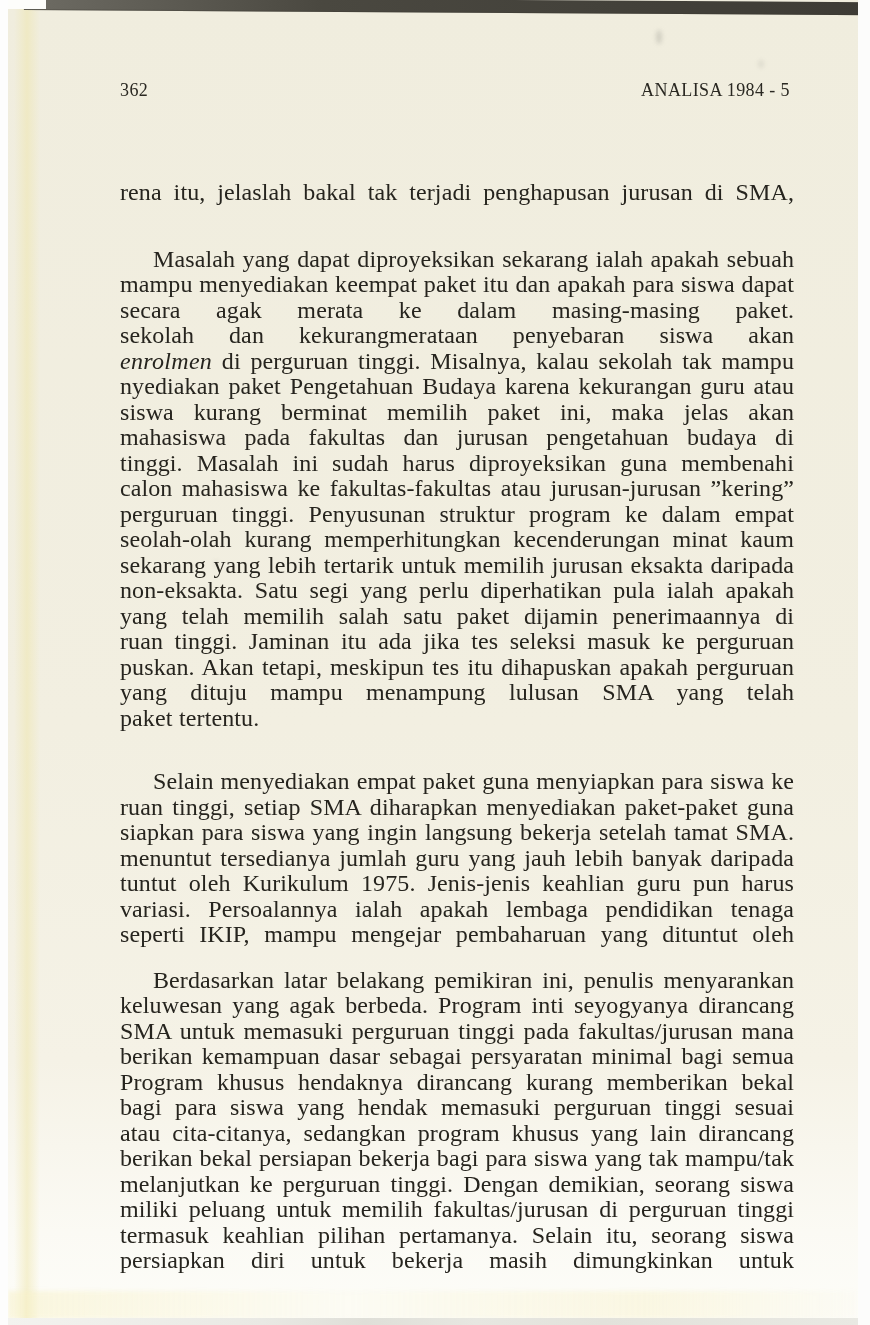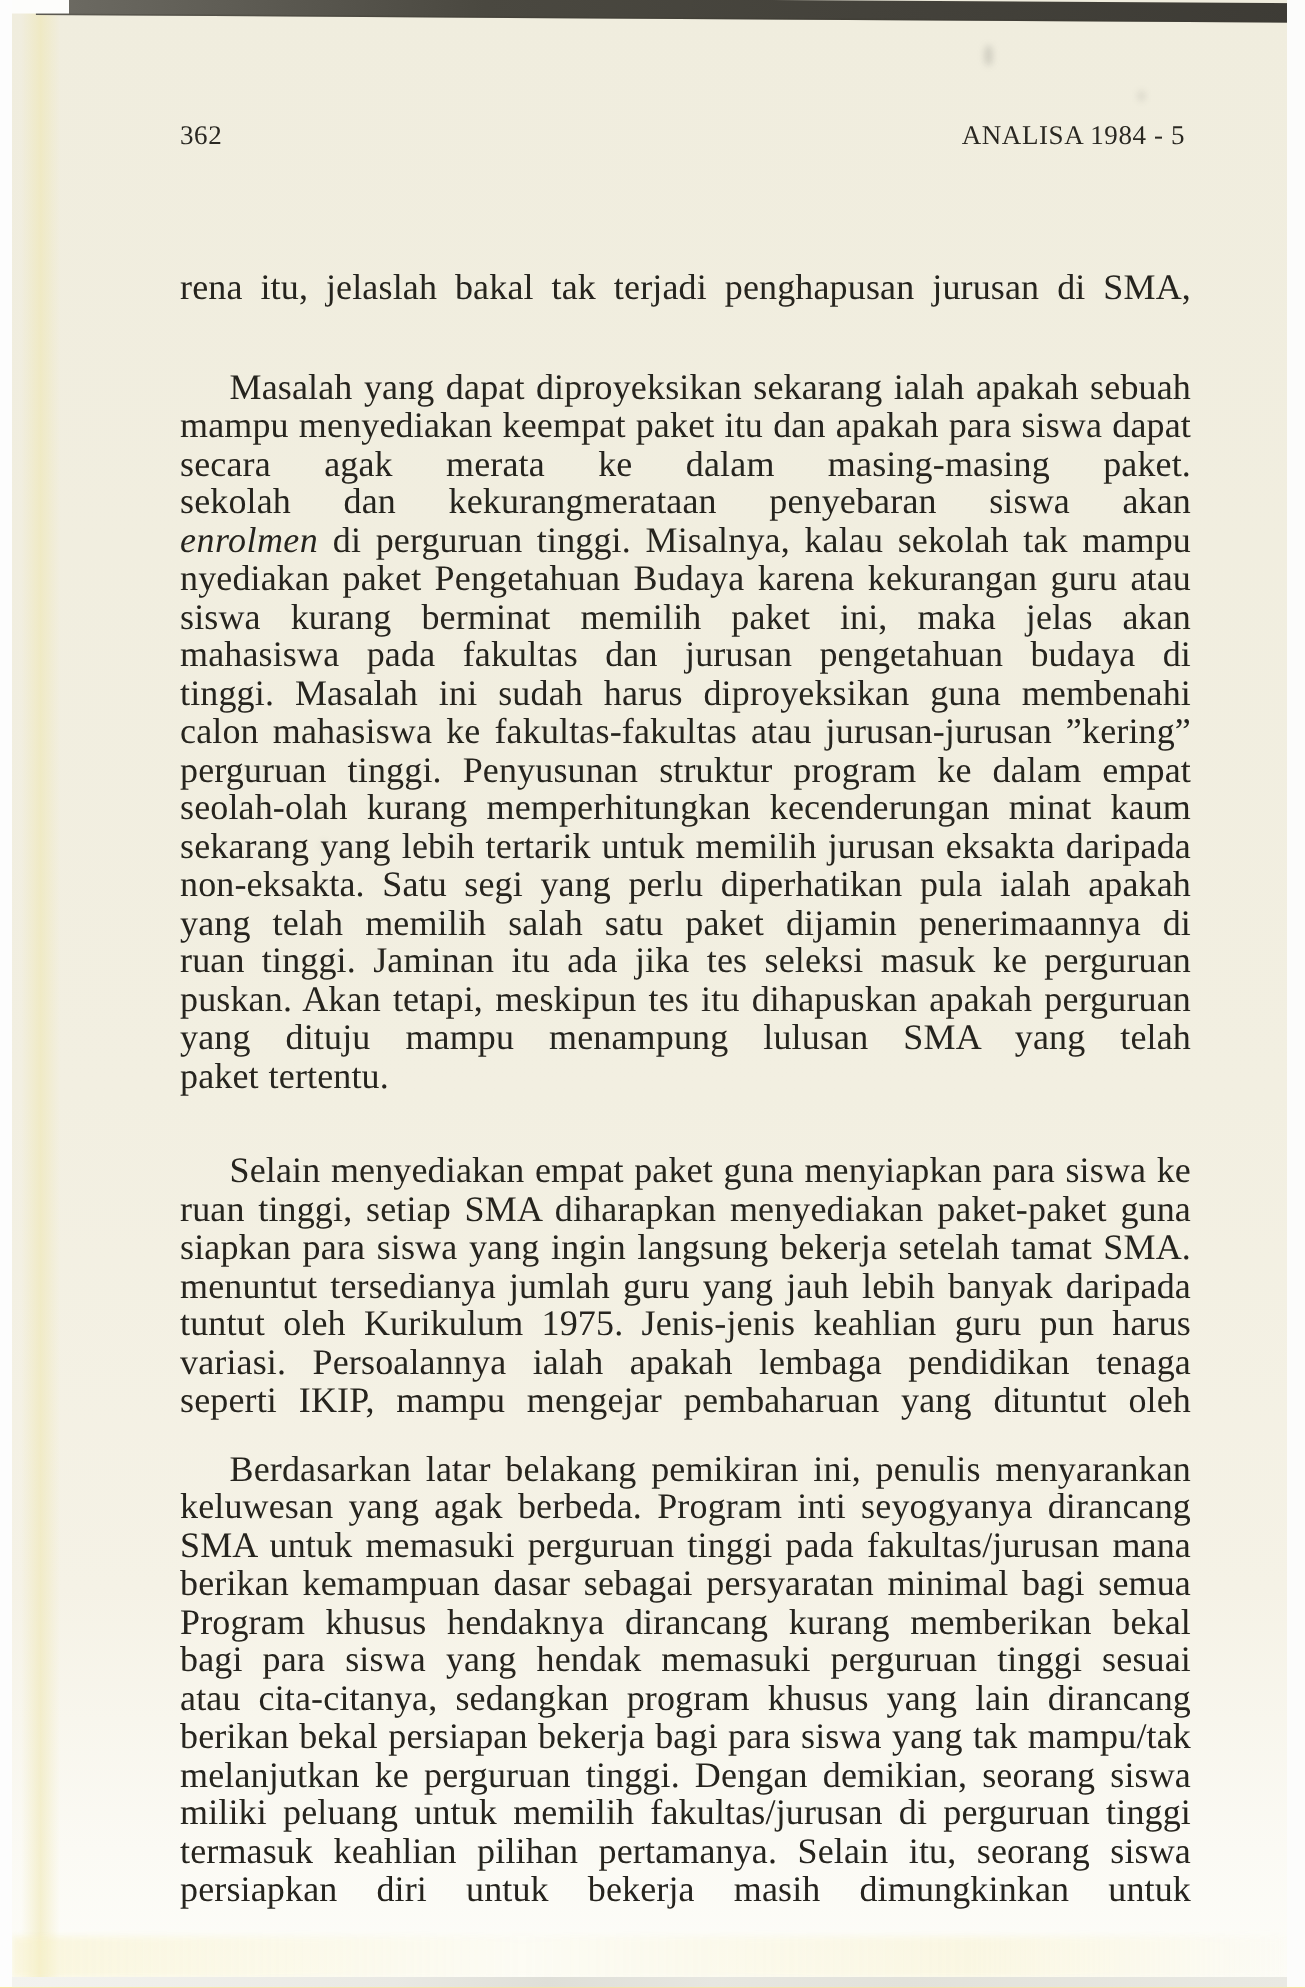--- a/index.html
+++ b/index.html
@@ -1,18 +1,18 @@
 <!DOCTYPE html>
 <html><head>
 <meta charset="utf-8">
 <style>
   html,body { margin:0; padding:0; background:#ffffff; }
   .screenshot {
     position:relative; width:870px; height:1325px; overflow:hidden;
-    background:#eab308;
+    background:#5eead4;
     font-family:"Liberation Serif","DejaVu Serif",serif;
   }
   .paper {
     position:absolute; left:8px; right:12px; top:0; bottom:0;
     background:linear-gradient(180deg,#f0edde 0%,#f2efe1 55%,#f5f2e6 80%,#fbfaf4 93%,#fdfdf9 100%);
   }
   .paper-streak {
     position:absolute; left:14px; top:0; bottom:0; width:26px;
     background:linear-gradient(90deg,rgba(240,233,190,0.0),rgba(238,230,175,0.55),rgba(240,233,190,0.0));
     pointer-events:none;

